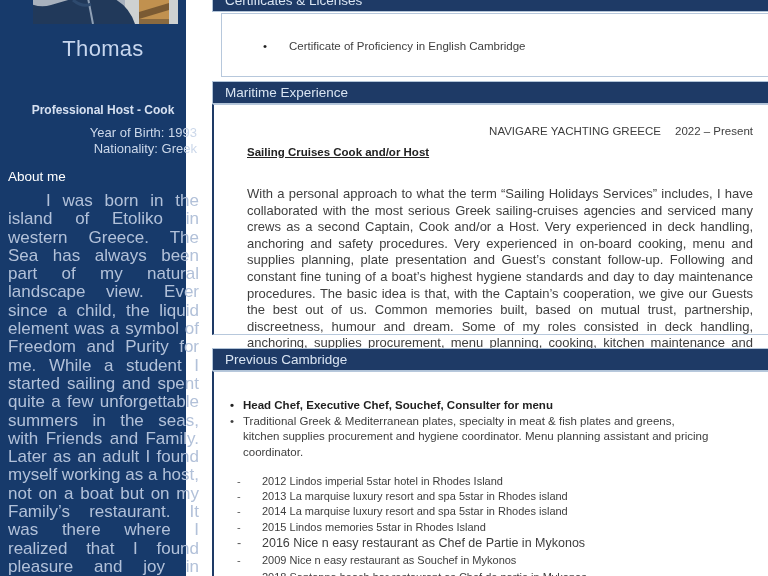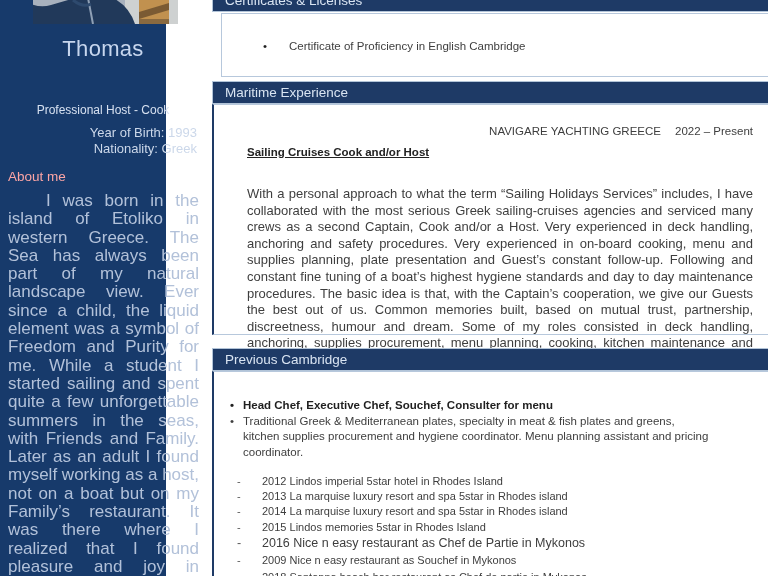--- a/index.html
+++ b/index.html
@@ -1,29 +1,29 @@
 <!DOCTYPE html>
 <html><head>
 <meta charset="utf-8">
 <style>
   * { margin:0; padding:0; box-sizing:border-box; }
   html,body { width:768px; height:576px; overflow:hidden; background:#ffffff;
     font-family:"Liberation Sans","DejaVu Sans",sans-serif; }
   .page { position:relative; width:768px; height:576px; background:#ffffff; }
 
   
-  .sidebar { position:absolute; left:0; top:0; width:166px; height:576px; background:#173a6b; }
+  .sidebar { position:absolute; left:0; top:0; width:186px; height:576px; background:#173a6b; }
   .photo { position:absolute; left:33px; top:0; width:145px; height:24px; overflow:hidden; }
   .name-block { position:absolute; left:0; top:34px; width:206px; text-align:center;
     color:#c7d6ee; font-size:22px; line-height:29px; font-weight:400; letter-spacing:.3px; }
   .role { position:absolute; left:0; top:103px; width:206px; text-align:center;
-    color:#d6e0f0; font-size:12px; font-weight:400; }
+    color:#d6e0f0; font-size:12px; font-weight:700; }
   .meta { position:absolute; left:0; top:125px; width:197px; text-align:right;
     color:#ccd8ea; font-size:13px; line-height:16px; }
-  .about-heading { position:absolute; left:8px; top:169px; color:#fca5a5; font-size:13.5px; }
+  .about-heading { position:absolute; left:8px; top:169px; color:#ffffff; font-size:13.5px; }
   .about-text { position:absolute; left:8px; top:192px; width:191px;
     color:#b2c1d9; font-size:17px; line-height:18.3px; text-align:justify; text-indent:38px; }
 
   
   .main { position:absolute; left:206px; top:0; width:562px; height:492px; }
   .bar { position:absolute; left:6px; right:-2px; height:23px; background:#1e3a66;
     border:1px solid #b2c4d8; color:#d9e4f2; font-size:13.5px;
     display:flex; align-items:center; padding-left:12px; }
   .bar-cert { top:-11px; }
   .bar-maritime { top:81px; }

